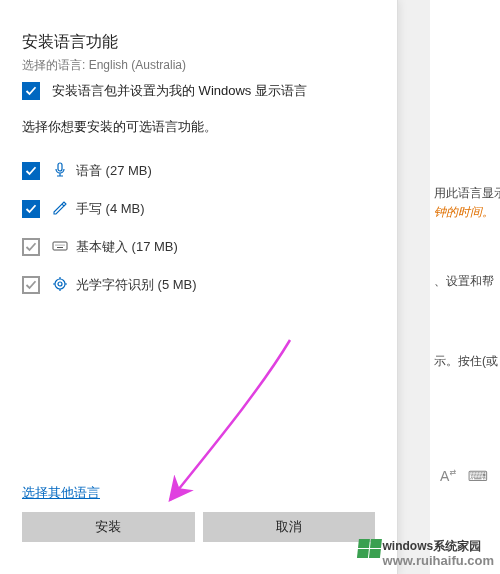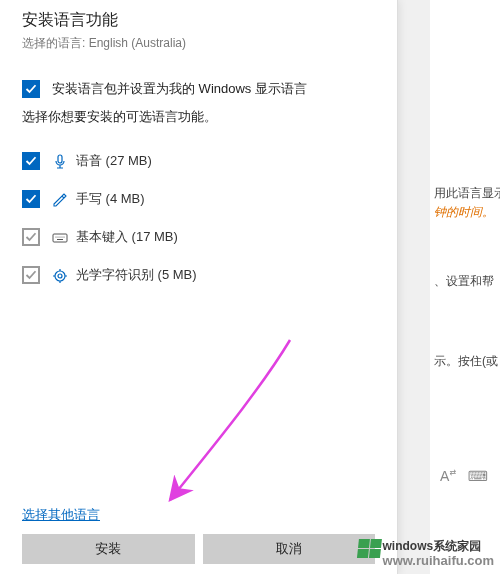--- a/index.html
+++ b/index.html
@@ -17,40 +17,40 @@
       overflow: hidden;
     }
     .dialog {
       background: #fff;
       width: 398px;
       height: 574px;
       position: absolute;
       left: 0;
       top: 0;
       border-right: 1px solid #ddd;
-      padding: 10px 22px;
+      padding: 32px 22px;
       display: flex;
       flex-direction: column;
       box-shadow: 2px 0 8px rgba(0,0,0,0.08);
     }
     .title {
       font-size: 16px;
       font-weight: 400;
       color: #222;
       margin-bottom: 4px;
     }
     .subtitle {
       font-size: 12px;
       color: #777;
-      margin-bottom: 28px;
+      margin-bottom: 8px;
     }
     .check-row {
       display: flex;
       align-items: flex-start;
-      margin-bottom: 4px;
+      margin-bottom: 12px;
     }
     .checkbox {
       width: 18px;
       height: 18px;
       border: 2px solid #0067c0;
       display: flex;
       align-items: center;
       justify-content: center;
       margin-right: 12px;
       flex-shrink: 0;
@@ -70,21 +70,21 @@
       font-size: 13px;
       color: #222;
     }
     .desc {
       font-size: 13px;
       color: #222;
       margin: 6px 0 26px 0;
     }
     .option-row {
       display: flex;
-      align-items: flex-end;
+      align-items: flex-start;
       margin-bottom: 20px;
     }
     .option-icon {
       width: 16px;
       height: 16px;
       margin-right: 8px;
       display: flex;
       align-items: center;
       justify-content: center;
       flex-shrink: 0;

